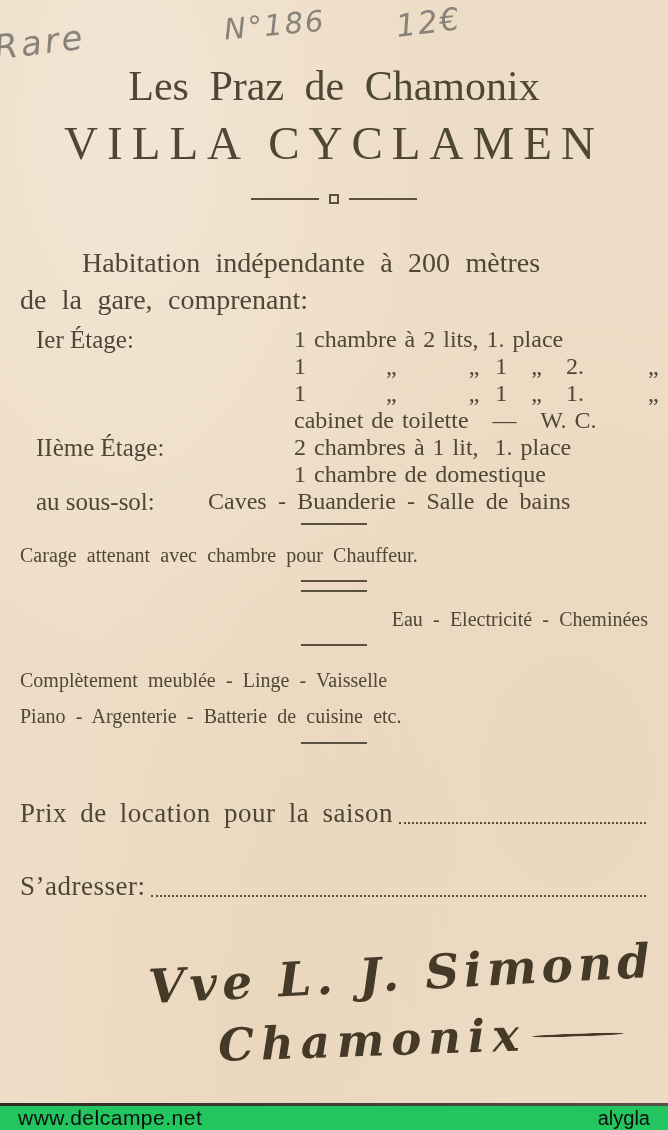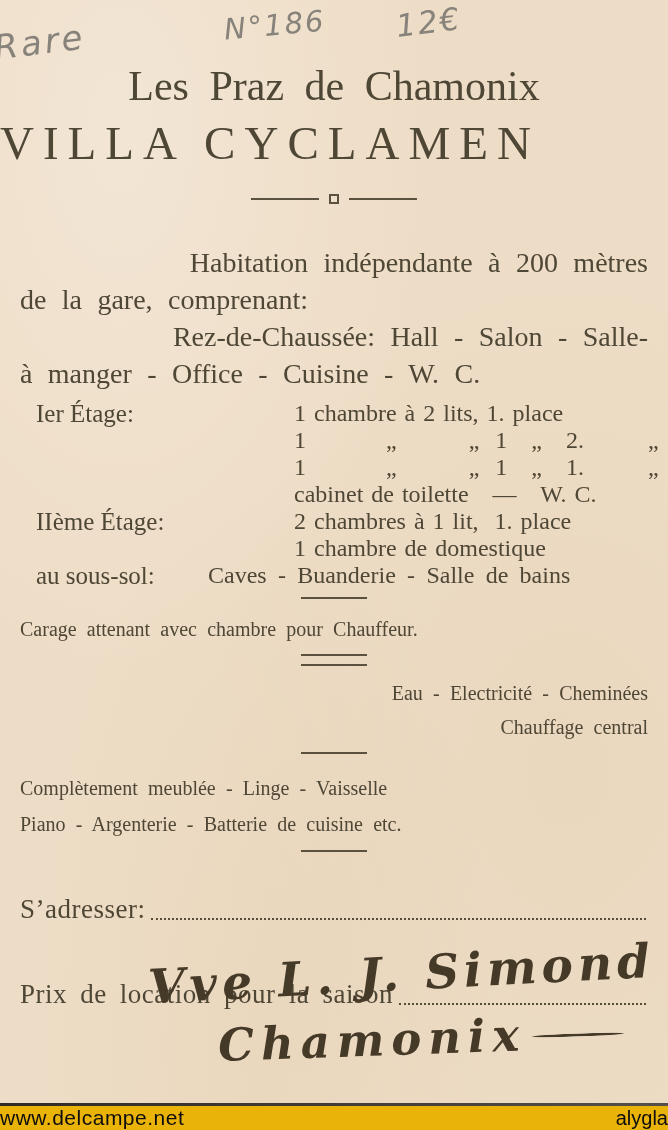--- a/index.html
+++ b/index.html
@@ -12,45 +12,45 @@
     background:
       radial-gradient(ellipse at 18% 12%, rgba(255,255,255,0.25), rgba(255,255,255,0) 40%),
       radial-gradient(ellipse at 85% 70%, rgba(190,160,120,0.10), rgba(190,160,120,0) 45%),
       radial-gradient(ellipse at 40% 95%, rgba(200,170,130,0.12), rgba(200,170,130,0) 40%),
       #eeddc6;
     color:#4f4736;
     overflow:hidden;
   }
   .card-edge { width:668px; height:3px; background:linear-gradient(90deg,#2e2b26,#45413a 60%,#55504a); }
   .strip {
-    width:668px; height:24px; background:#eab308;
+    width:668px; height:24px; background:#22c55e;
     display:flex; justify-content:space-between; align-items:center;
-    padding:0 0;
+    padding:0 18px;
     font-family:"Liberation Sans", sans-serif; color:#0d0d0d;gap:17px;
   }
   .wm-left { font-size:21px; letter-spacing:0.5px; }
   .wm-right { font-size:20px; }
 
   
   .ann { position:absolute; color:#87837b; font-family:"DejaVu Sans", sans-serif; white-space:nowrap; }
   .ann-rare  { left:-6px; top:22px; font-size:34px; font-style:italic; letter-spacing:3px; transform:rotate(-7deg); }
   .ann-number{ left:224px; top:8px; font-size:29px; font-style:italic; letter-spacing:2px; transform:rotate(-5deg); }
   .ann-price { left:396px; top:4px; font-size:31px; font-style:italic; letter-spacing:2px; transform:rotate(-7deg); }
 
   
   .location { padding-top:62px; text-align:center; font-size:42px; word-spacing:10px; }
-  .title    { margin-top:6px; text-align:left; font-size:47px; font-weight:normal; letter-spacing:9px; }
+  .title    { margin-top:6px; text-align:center; font-size:47px; font-weight:normal; letter-spacing:9px; }
 
   .ornament { display:flex; align-items:center; justify-content:center; gap:10px; margin-top:24px; }
   .ornament .line { width:68px; border-top:2px solid #5a523e; }
   .ornament .sq { width:10px; height:10px; border:2px solid #5a523e; background:transparent; }
 
   
   .para { padding:0 20px; font-size:28px; line-height:37px; word-spacing:0.30em; }
-  .para .first { text-indent:62px;text-align:right; }
+  .para .first { text-indent:62px; }
   .intro { margin-top:40px; }
 
   .table { margin-top:8px; padding:0 36px; font-size:24px; line-height:27px; }
   .trow { display:flex; align-items:flex-start; }
   .tlabel { flex:none; width:258px; font-size:25px; }
   .tlabel-basement { flex:none; width:172px; font-size:25px; }
   .tcontent { white-space:pre; word-spacing:2px; }
   .tcontent-basement { word-spacing:0.22em; }
 
   .rule { width:66px; border-top:2px solid #5a523e; margin:8px auto 0; }
@@ -90,24 +90,20 @@
   <div class="ornament">
     <span class="line"></span>
     <span class="sq"></span>
     <span class="line"></span>
   </div>
 
   <div class="para intro">
     <div class="first">Habitation indépendante à 200 mètres</div>
     <div>de la gare, comprenant:</div>
   </div>
-  <div class="para">
-    <div class="first">Rez-de-Chaussée:  Hall - Salon - Salle-</div>
-    <div>à manger - Office - Cuisine - W. C.</div>
-  </div>
 
   <div class="table">
     <div class="trow">
       <div class="tlabel">Ier Étage:</div>
       <div>
         <div class="tcontent">1 chambre à 2 lits, 1. place</div>
         <div class="tcontent">1          „         „  1   „   2.        „</div>
         <div class="tcontent">1          „         „  1   „   1.        „</div>
         <div class="tcontent">cabinet de toilette   —   W. C.</div>
       </div>
@@ -126,37 +122,36 @@
   </div>
 
   <div class="rule"></div>
   <div class="feat m-garage">Carage attenant avec chambre pour Chauffeur.</div>
 
   <div class="rule"></div>
 
   <div class="rule"></div>
   <div class="feat center m-util">
     <div>Eau - Electricité - Cheminées</div>
-    <div>Chauffage central</div>
   </div>
 
   <div class="rule"></div>
   <div class="feat m-furn">
     <div>Complètement meublée - Linge - Vaisselle</div>
     <div>Piano - Argenterie - Batterie de cuisine etc.</div>
   </div>
 
   <div class="rule"></div>
 
+  <div class="form-row price-row">
+    <span>Prix de location pour la saison</span>
+    <span class="leader"></span>
+  </div>
   <div class="form-row contact-row">
     <span>S’adresser:</span>
-    <span class="leader"></span>
-  </div>
-  <div class="form-row price-row">
-    <span>Prix de location pour la saison</span>
     <span class="leader"></span>
   </div>
 
   <div class="sig sig1">Vve L. J. Simond</div>
   <div class="sig sig2"><span>Chamonix</span><span class="tail"></span></div>
 
 </div>
 
 <div class="card-edge"></div>
 

